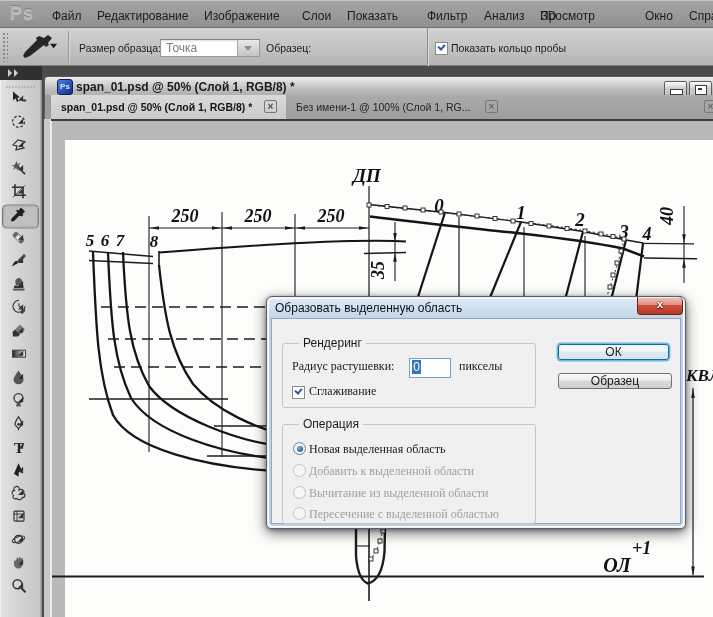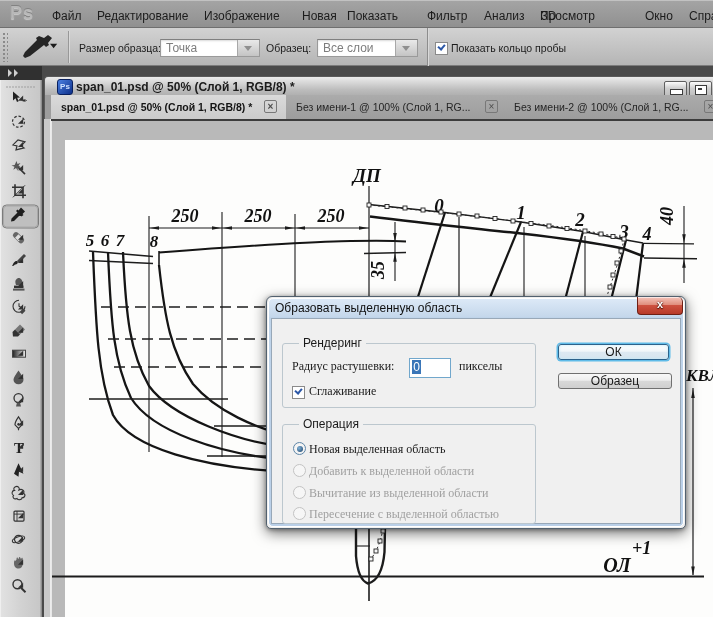--- a/index.html
+++ b/index.html
@@ -59,45 +59,41 @@
 .btn{position:absolute;left:291px;width:111px;height:16px;border:1px solid #707070;border-radius:3px;background:linear-gradient(#f8f8f8,#eee 45%,#d8d8d8 50%,#cfcfcf);font-size:12px;color:#1a1a1a;text-align:center;line-height:14px;box-sizing:border-box;}
 #okbtn{border-color:#2c628b;box-shadow:0 0 0 1.5px #5fbbe8,inset 0 0 3px #bee8f8;background:linear-gradient(#fdfeff,#f1f6f9 45%,#dde9f2 50%,#d7e5ef);}
 </style>
 </head>
 <body>
 <div class="abs" id="menubar">
   <span id="pslogo">Ps</span>
   <span class="mi" style="left:52px">Файл</span>
   <span class="mi" style="left:97px">Редактирование</span>
   <span class="mi" style="left:204px">Изображение</span>
-  <span class="mi" style="left:302px">Новая</span>
+  <span class="mi" style="left:302px">Слои</span>
   <span class="mi" style="left:347px">Показать</span>
   <span class="mi" style="left:427px">Фильтр</span>
   <span class="mi" style="left:484px">Анализ</span>
   <span class="mi" style="left:541px">3D</span>
   <span class="mi" style="left:540px">Просмотр</span>
   <span class="mi" style="left:645px">Окно</span>
   <span class="mi" style="left:689px">Справка</span>
 </div>
 <div class="abs" id="optbar">
   <div class="abs" id="grip"></div>
   <svg class="abs" style="left:16px;top:4px" width="46" height="28" viewBox="0 0 46 28">
     <path d="M27 4 L31 1 L35 4 L31 9 L32 11 L29 13 L27 11 L13 22 L8 24 L6 22 L8 18 L20 6 L19 4 L22 2 Z" fill="#262626" transform="translate(1,2)"></path>
     <path d="M40 13 l8 0 l-4 5 z" fill="#1c1c1c" transform="translate(-2,0) scale(0.9)"></path>
   </svg>
   <span class="lbl" style="left:79px">Размер образца:</span>
   <div class="combo" style="left:160px;width:98px">
       <span class="ct">Точка</span>
       <span class="arr"></span>
     </div>
   <span class="lbl" style="left:266px">Образец:</span>
-  <div class="combo" style="left:317px;width:99px">
-      <span class="ct">Все слои</span>
-      <span class="arr"></span>
-    </div>
   <div class="abs" id="optsep1"></div>
   <div class="abs" id="optsep2"></div>
   <div class="abs" id="optchk"></div>
   <span class="lbl" style="left:451px">Показать кольцо пробы</span>
 </div>
 <div class="abs" id="tools">
     <svg width="42" height="551" viewBox="0 0 42 551" style="position:absolute;left:0;top:0">
       <rect x="0" y="0" width="42" height="14" fill="#303030"></rect>
       <path d="M8 3 l4 4 l-4 4 z M14 3 l4 4 l-4 4 z" fill="#cfcfcf"></path>
       <defs>
@@ -251,21 +247,20 @@
 <div class="abs" id="tabrow">
   <div class="tab" style="left:6px;width:235px;background:linear-gradient(#dadada,#cbcbcb);border-right:1px solid #6f6f6f;color:#141414;font-weight:bold;">
     <span class="tx" style="left:10px">span_01.psd @ 50% (Слой 1, RGB/8) *</span>
     <span class="tclose" style="left:213px">×</span>
   </div>
   <div class="tab" style="left:241px;width:218px;background:linear-gradient(#ababab,#9d9d9d);border-right:1px solid #6f6f6f;color:#262626;">
     <span class="tx" style="left:10px">Без имени-1 @ 100% (Слой 1, RG...</span>
     <span class="tclose" style="left:199px">×</span>
   </div>
   <div class="tab" style="left:459px;width:210px;background:linear-gradient(#ababab,#9d9d9d);border-right:1px solid #6f6f6f;color:#262626;">
-    <span class="tx" style="left:10px">Без имени-2 @ 100% (Слой 1, RG...</span>
     <span class="tclose" style="left:200px">×</span>
   </div>
 </div>
 <div class="abs" style="left:44px;top:119px;width:7px;height:498px;background:#c9c9c9;border-right:1px solid #ededed;box-sizing:border-box;"></div>
 <div class="abs" id="canvas">
   <div id="page"></div>
 <svg id="draw" width="662" height="496" viewBox="0 0 662 496">
       <g transform="translate(-51,-121)">
         <line x1="148" y1="216" x2="148" y2="452" stroke="#1c1c1c" stroke-width="1.1"></line>
         <line x1="221" y1="212" x2="221" y2="457" stroke="#1c1c1c" stroke-width="1.1"></line>

